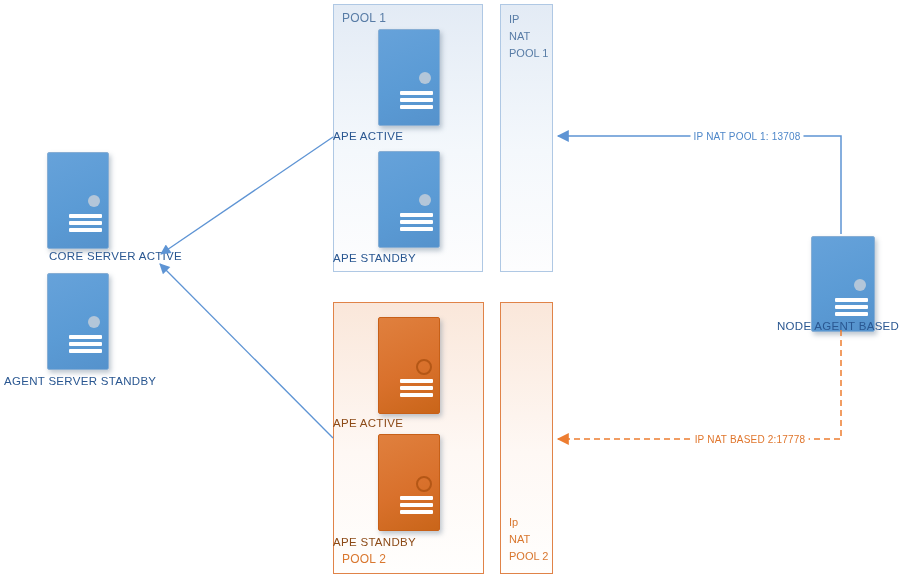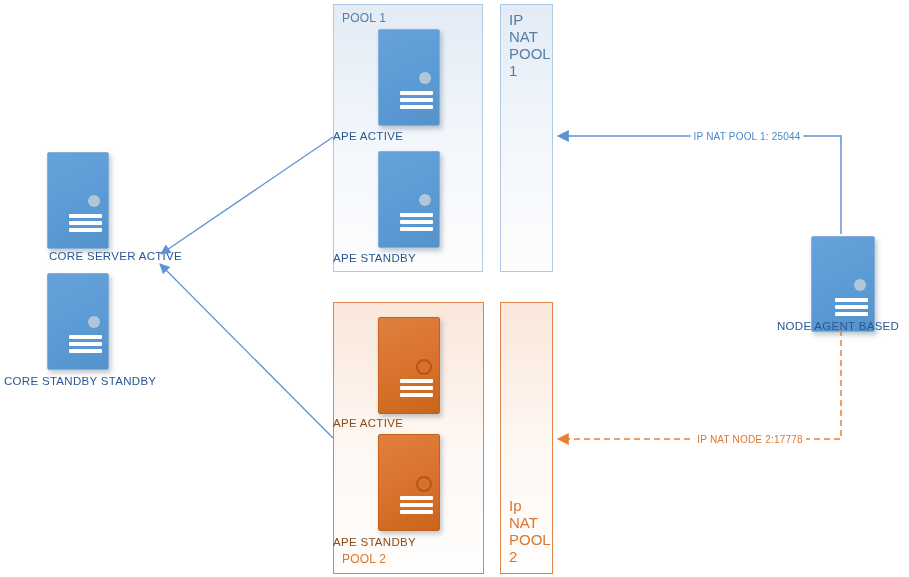--- a/index.html
+++ b/index.html
@@ -16,21 +16,21 @@
   .pool-box.orange{
     border:1.5px solid #E08348;
     background:linear-gradient(180deg,#FAE7DA 0%,#FEF8F4 55%,#FFFEFD 100%);
   }
   .pool-title{
     position:absolute;left:8px;top:6px;font-size:12px;letter-spacing:.2px;
     color:#587CA6;white-space:pre;
   }
   .pool-title.bottom{top:auto;bottom:7px;}
   .pool-title.orange-t{color:#D9772F;}
-  .nat-lines{position:absolute;left:8px;top:6px;font-size:15px;line-height:17px;color:#587CA6;}
+  .nat-lines{position:absolute;left:8px;top:6px;font-size:11px;line-height:17px;color:#587CA6;}
   .nat-lines.bottom{top:auto;bottom:8px;}
   .nat-lines.orange-t{color:#D9772F;}
   .nat-lines span{display:block;}
   
   .server{
     position:absolute;width:60px;height:95px;border-radius:2px;
     box-shadow:2px 3px 5px rgba(110,130,150,.45);
   }
   .server.blue{background:linear-gradient(155deg,#66A2DA 0%,#5B9BD5 55%,#5592CC 100%);border:1px solid #87AED4;}
   .server.orange{background:linear-gradient(155deg,#E0803E 0%,#D9712C 55%,#C96519 100%);border:1px solid #C76018;}
@@ -70,21 +70,21 @@
   </div>
   <div class="srv-label" style="left:4px;top:250px;width:149px;padding-left:45px;">CORE SERVER ACTIVE</div>
   <div class="server blue" style="left:47px;top:273px;">
     <span class="dot"></span>
     <span class="vents">
         <i></i>
         <i></i>
         <i></i>
       </span>
   </div>
-  <div class="srv-label" style="left:4px;top:375px;width:149px;">CORE STANDBY STANDBY</div>
+  <div class="srv-label" style="left:4px;top:375px;width:149px;">AGENT SERVER STANDBY</div>
 
   <div class="pool-box blue" style="left:333px;top:4px;width:150px;height:268px;">
     <span class="pool-title">POOL 1</span>
   </div>
   <div class="server blue" style="left:378px;top:29px;">
     <span class="dot"></span>
     <span class="vents">
         <i></i>
         <i></i>
         <i></i>
@@ -157,16 +157,16 @@
       <marker id="arrow-orange" viewBox="0 0 10 10" refX="9" refY="5" markerWidth="9" markerHeight="8" orient="auto-start-reverse">
         <path d="M0,0 L10,5 L0,10 z" fill="#ED7D31"></path>
       </marker>
     </defs>
     <path d="M333,137 L161,254" fill="none" stroke-width="1.3" marker-end="url(#arrow-blue)" stroke="#5E94D4"></path>
     <path d="M333,438 L160,264" fill="none" stroke-width="1.3" marker-end="url(#arrow-blue)" stroke="#5E94D4"></path>
     <path d="M841,234 L841,136 L558,136" fill="none" stroke-width="1.5" marker-end="url(#arrow-blue)" stroke="#5E94D4"></path>
     <path d="M841,330 L841,439 L558,439" fill="none" stroke-width="1.5" stroke-dasharray="6 4" marker-end="url(#arrow-orange)" stroke="#ED7D31"></path>
   </svg>
 
-  <span class="conn-label blue-t" style="left:747px;top:136px;">IP NAT POOL 1: 25044</span>
-  <span class="conn-label orange-t2" style="left:750px;top:439px;">IP NAT NODE 2:17778</span>
+  <span class="conn-label blue-t" style="left:747px;top:136px;">IP NAT POOL 1: 13708</span>
+  <span class="conn-label orange-t2" style="left:750px;top:439px;">IP NAT BASED 2:17778</span>
 
 </div>
 
 </body></html>

